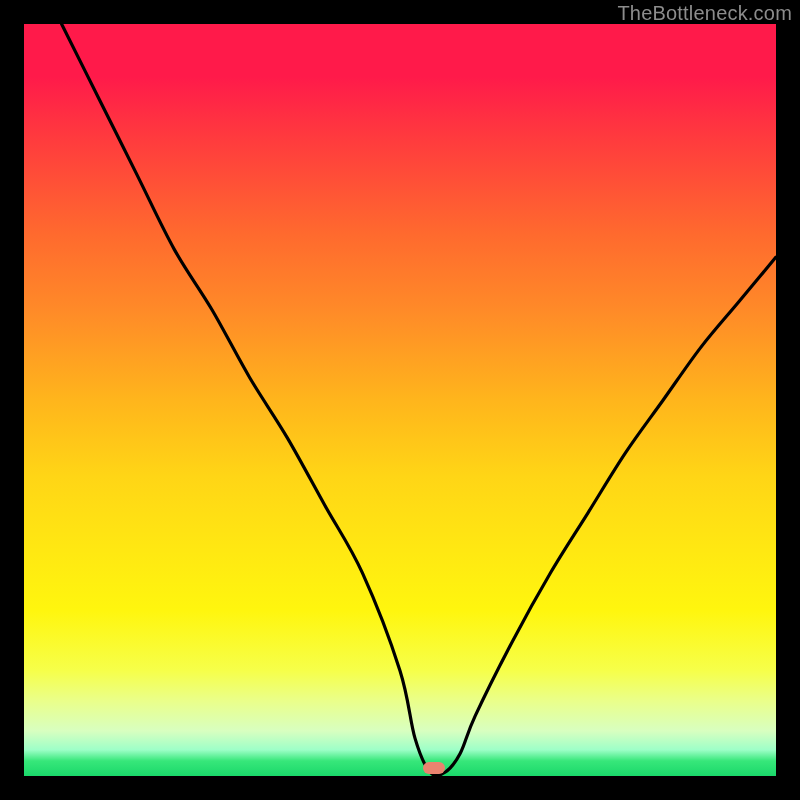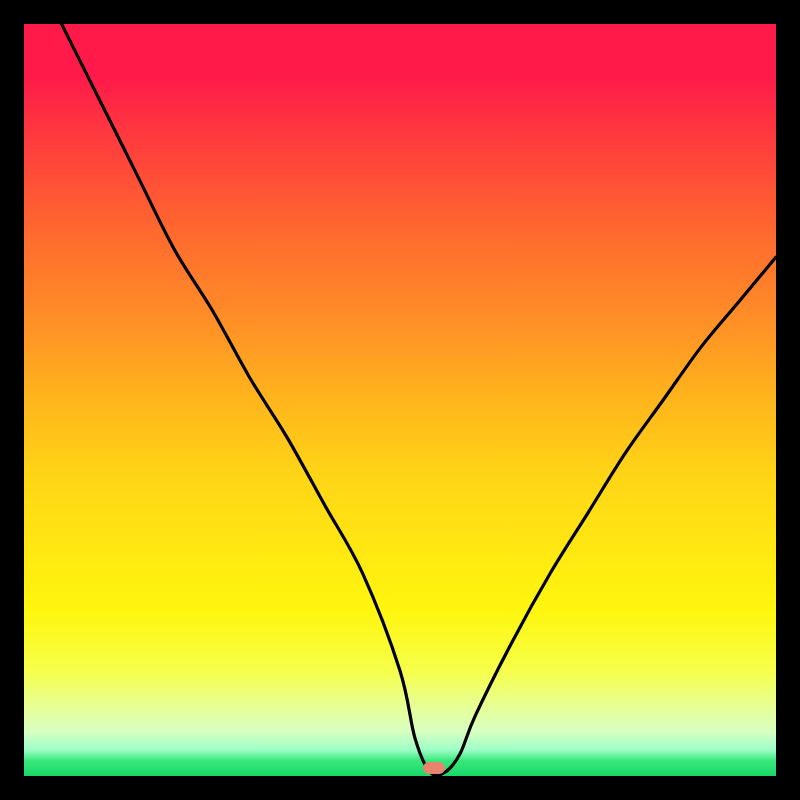--- a/index.html
+++ b/index.html
@@ -77,13 +77,14 @@
   <div class="plot-area">
     <div class="gradient"></div>
 
     <svg class="curve" viewBox="0 0 752 752" preserveAspectRatio="none">
       <path d="M 37.60 0.00 C 43.87 12.53, 62.67 50.13, 75.20 75.20 C 87.73 100.27, 100.27 125.33, 112.80 150.40 C 125.33 175.47, 137.87 203.04, 150.40 225.60 C 162.93 248.16, 175.47 264.45, 188.00 285.76 C 200.53 307.07, 213.07 332.13, 225.60 353.44 C 238.13 374.75, 250.67 392.29, 263.20 413.60 C 275.73 434.91, 288.27 458.72, 300.80 481.28 C 313.33 503.84, 325.87 521.39, 338.40 548.96 C 350.93 576.53, 367.23 619.15, 376.00 646.72 C 384.77 674.29, 386.03 697.48, 391.04 714.40 C 396.05 731.32, 401.07 742.60, 406.08 748.24 C 411.09 753.88, 416.11 751.37, 421.12 748.24 C 426.13 745.11, 431.15 738.84, 436.16 729.44 C 441.17 720.04, 442.43 710.64, 451.20 691.84 C 459.97 673.04, 476.27 640.45, 488.80 616.64 C 501.33 592.83, 513.87 570.27, 526.40 548.96 C 538.93 527.65, 551.47 508.85, 564.00 488.80 C 576.53 468.75, 589.07 447.44, 601.60 428.64 C 614.13 409.84, 626.67 393.55, 639.20 376.00 C 651.73 358.45, 664.27 339.65, 676.80 323.36 C 689.33 307.07, 701.87 293.28, 714.40 278.24 C 726.93 263.20, 745.73 240.64, 752.00 233.12" fill="none" stroke="#000" stroke-width="3.2" stroke-linecap="round" stroke-linejoin="round"></path>
     </svg>
 
     <div class="marker" style="left: 54.5%; top: 99%; background: rgb(233, 131, 111);"></div>
   </div>
 
+  <div class="watermark">TheBottleneck.com</div>
 </div>
 
 </body></html>

